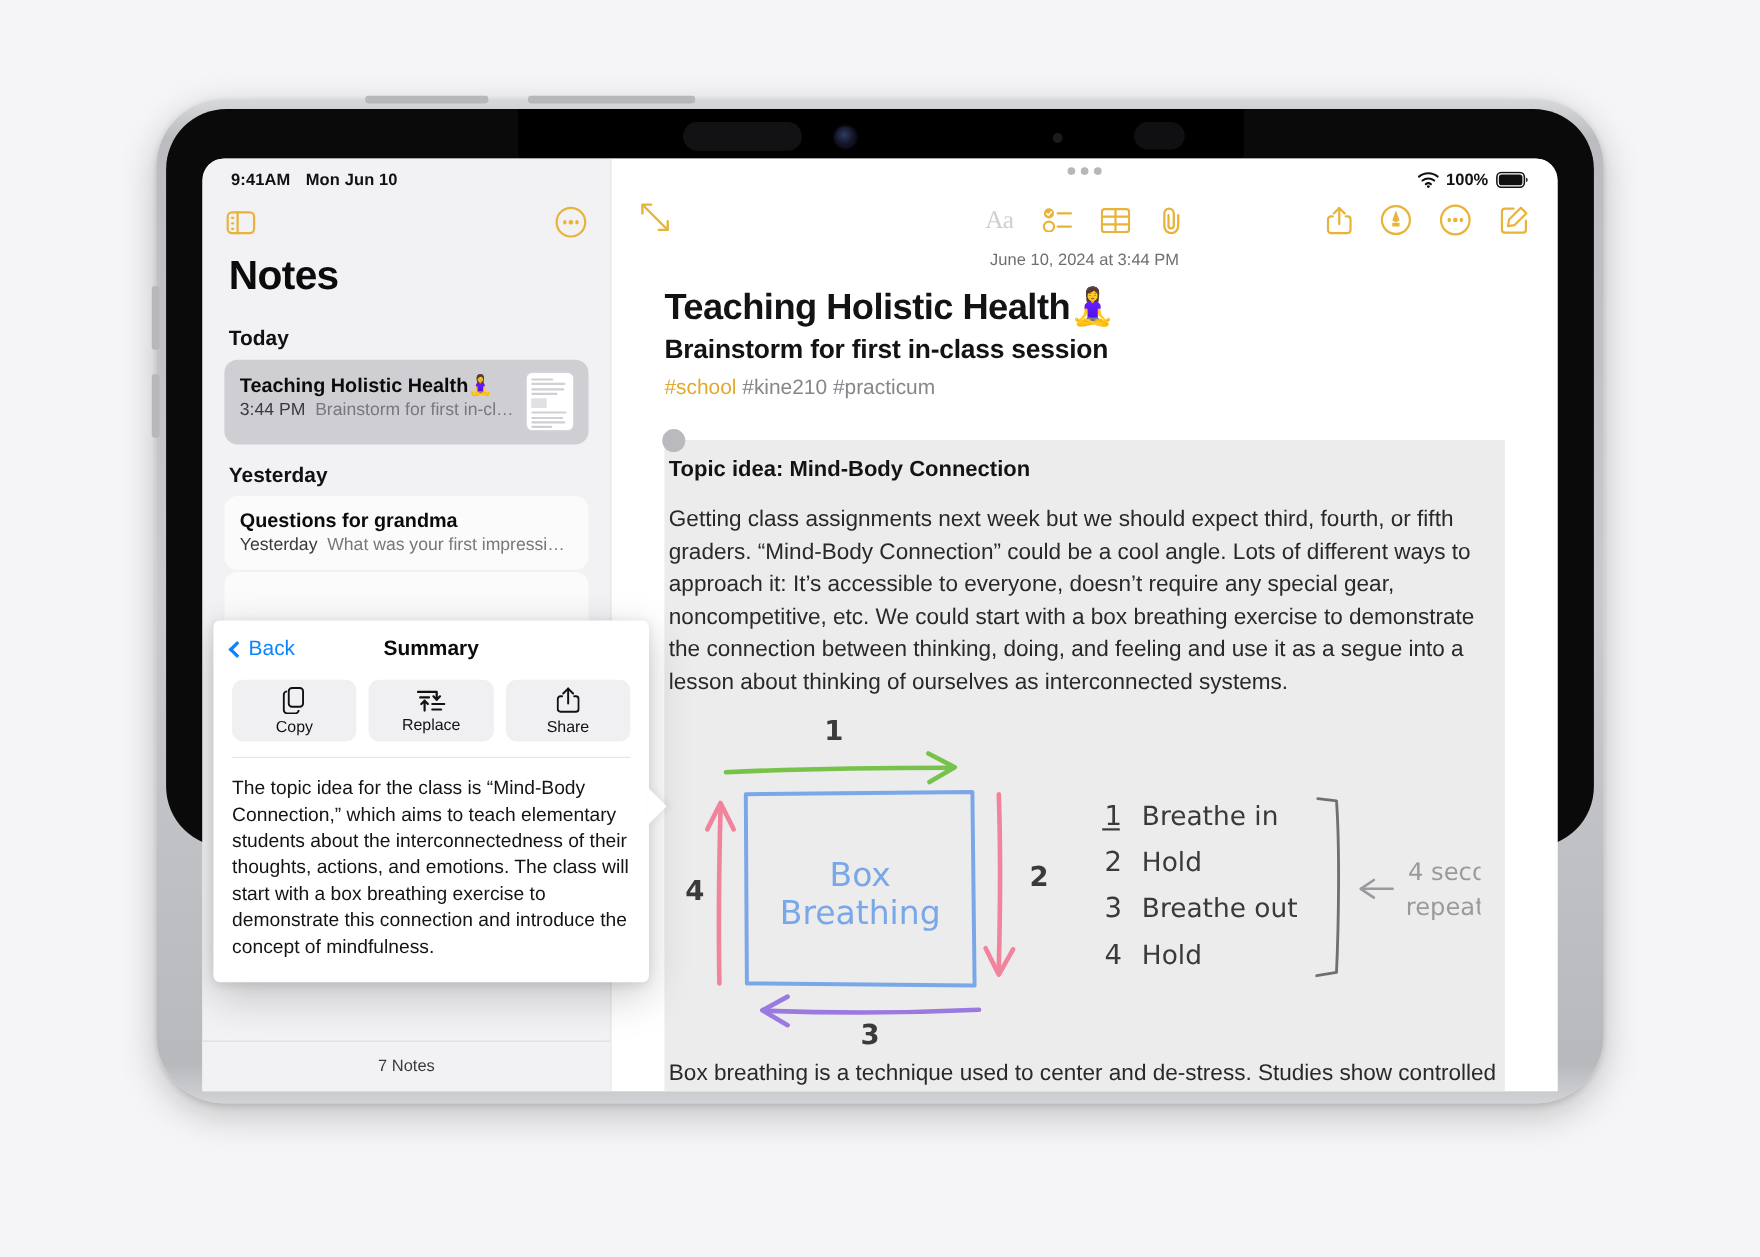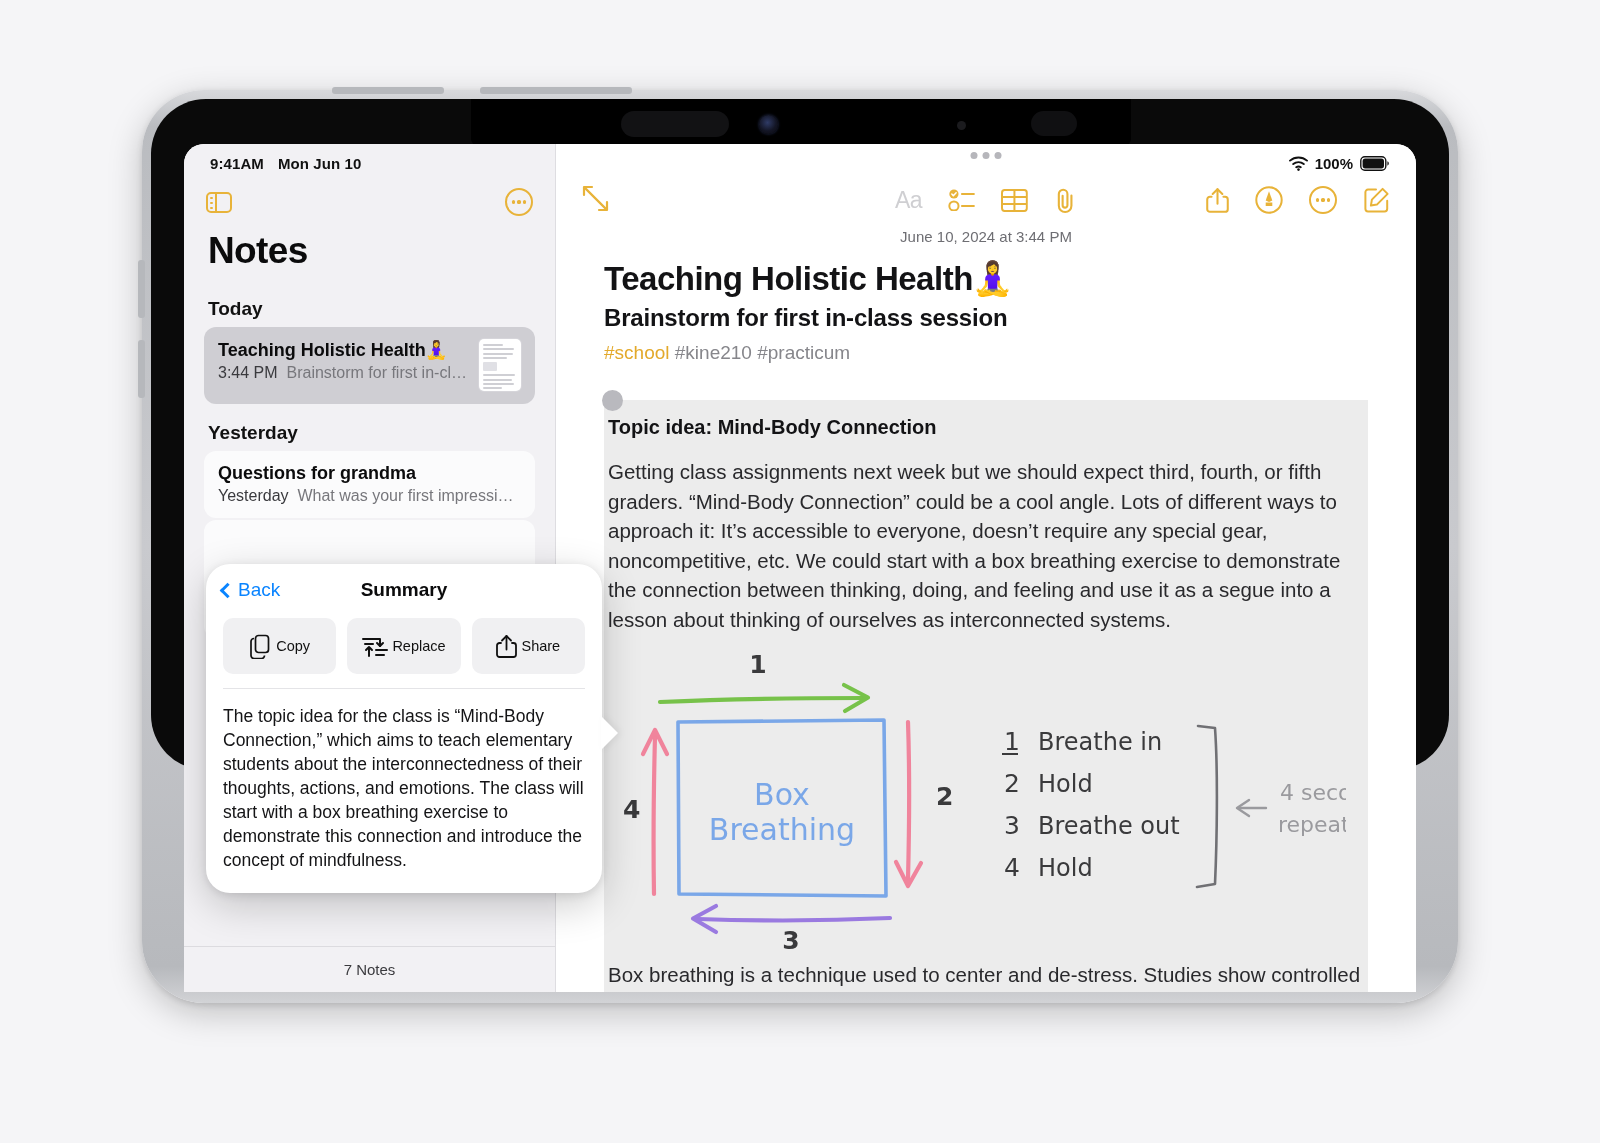--- a/index.html
+++ b/index.html
@@ -115,51 +115,51 @@
   .sb-footer {
     position: absolute; left:0; right:0; bottom: 0; height: 46px;
     border-top: 1px solid #dcdbdf; background:#f2f1f4;
     display:flex; align-items:center; justify-content:center;
     font-size: 15px; color:#3a3a3e;
   }
 
   
   .summary-pop {
     position: absolute; left: 10px; top: 420px; width: 396px;
-    background: #ffffff; border-radius: 24px;
+    background: #ffffff; border-radius: 6px;
     box-shadow: 0 12px 40px rgba(0,0,0,.20), 0 2px 10px rgba(0,0,0,.10);
-    z-index: 30; overflow: visible; margin-left: 12px;
+    z-index: 30; overflow: visible;
   }
   .summary-pop::after {
     content:""; position:absolute; right:-16px; top: 152px;
     border-top: 17px solid transparent; border-bottom: 17px solid transparent;
     border-left: 17px solid #ffffff;
     filter: drop-shadow(3px 0 3px rgba(0,0,0,.06));
   }
   .pop-head { position:relative; height: 52px; display:flex; align-items:center; justify-content:center; }
   .pop-back { position:absolute; left: 16px; display:flex; align-items:center; gap:4px; color:#0a84ff; font-size:19px; }
   .pop-back .chev { width: 11px; height: 11px; border-left: 3px solid #0a84ff; border-bottom: 3px solid #0a84ff; transform: rotate(45deg); margin-right:1px; }
   .pop-title { font-size:19px; font-weight:700; color:#0b0b0c; }
   .pop-actions { display:flex; gap:11px; padding: 2px 17px 14px 17px; }
   .act-btn {
     flex:1; background:#f0f0f2; border-radius: 10px; height: 56px;
-    display:flex; flex-direction:row; align-items:center; justify-content:center; gap:4px;
+    display:flex; flex-direction:column; align-items:center; justify-content:center; gap:4px;
   }
   .act-btn .lbl { font-size: 14.5px; color:#111; }
   .pop-divider { height:1px; background:#e4e4e7; margin: 0 17px; }
   .pop-body { padding: 16px 17px 20px 17px; font-size: 17.5px; line-height: 1.37; color:#141416; }
 
   
   .main { position: relative; flex: 1; background:#fff; min-width:0; }
   .main-status { height: 30px; display:flex; align-items:center; justify-content:flex-end; padding: 8px 26px 0 0; gap:7px; }
   .main-status .pct { font-size: 15px; font-weight: 700; color:#111; }
   .grabber { position:absolute; left:50%; top: 8px; transform: translateX(-50%); display:flex; gap:5px; }
   .grabber i { width:7px; height:7px; border-radius:50%; background:#b6b6bb; display:block; }
 
-  .main-toolbar { position: relative; height: 52px; display:flex; align-items:center; padding: 0 38px; }
+  .main-toolbar { position: relative; height: 52px; display:flex; align-items:center; padding: 0 38px; font-family: Liberation Serif, serif; }
   .tb-left { position:absolute; left: 26px; }
   .tb-center { position:absolute; left: 50%; transform: translateX(-50%); display:flex; align-items:center; gap: 26px; }
   .tb-right { position:absolute; right: 26px; display:flex; align-items:center; gap: 26px; }
   .tb-aa { font-size: 23px; color:#cfcfd2; font-weight: 500; letter-spacing: -0.5px; }
 
   .note-date { text-align:center; font-size: 15px; color:#6e6e73; padding: 2px 0 14px 0; }
 
   .note-scroll { padding: 0 48px; }
   .note-h1 { font-size: 33px; font-weight: 800; color:#131315; letter-spacing:-0.5px; }
   .note-h2 { font-size: 24px; font-weight: 700; color:#131315; margin-top: 6px; letter-spacing:-0.2px; }

